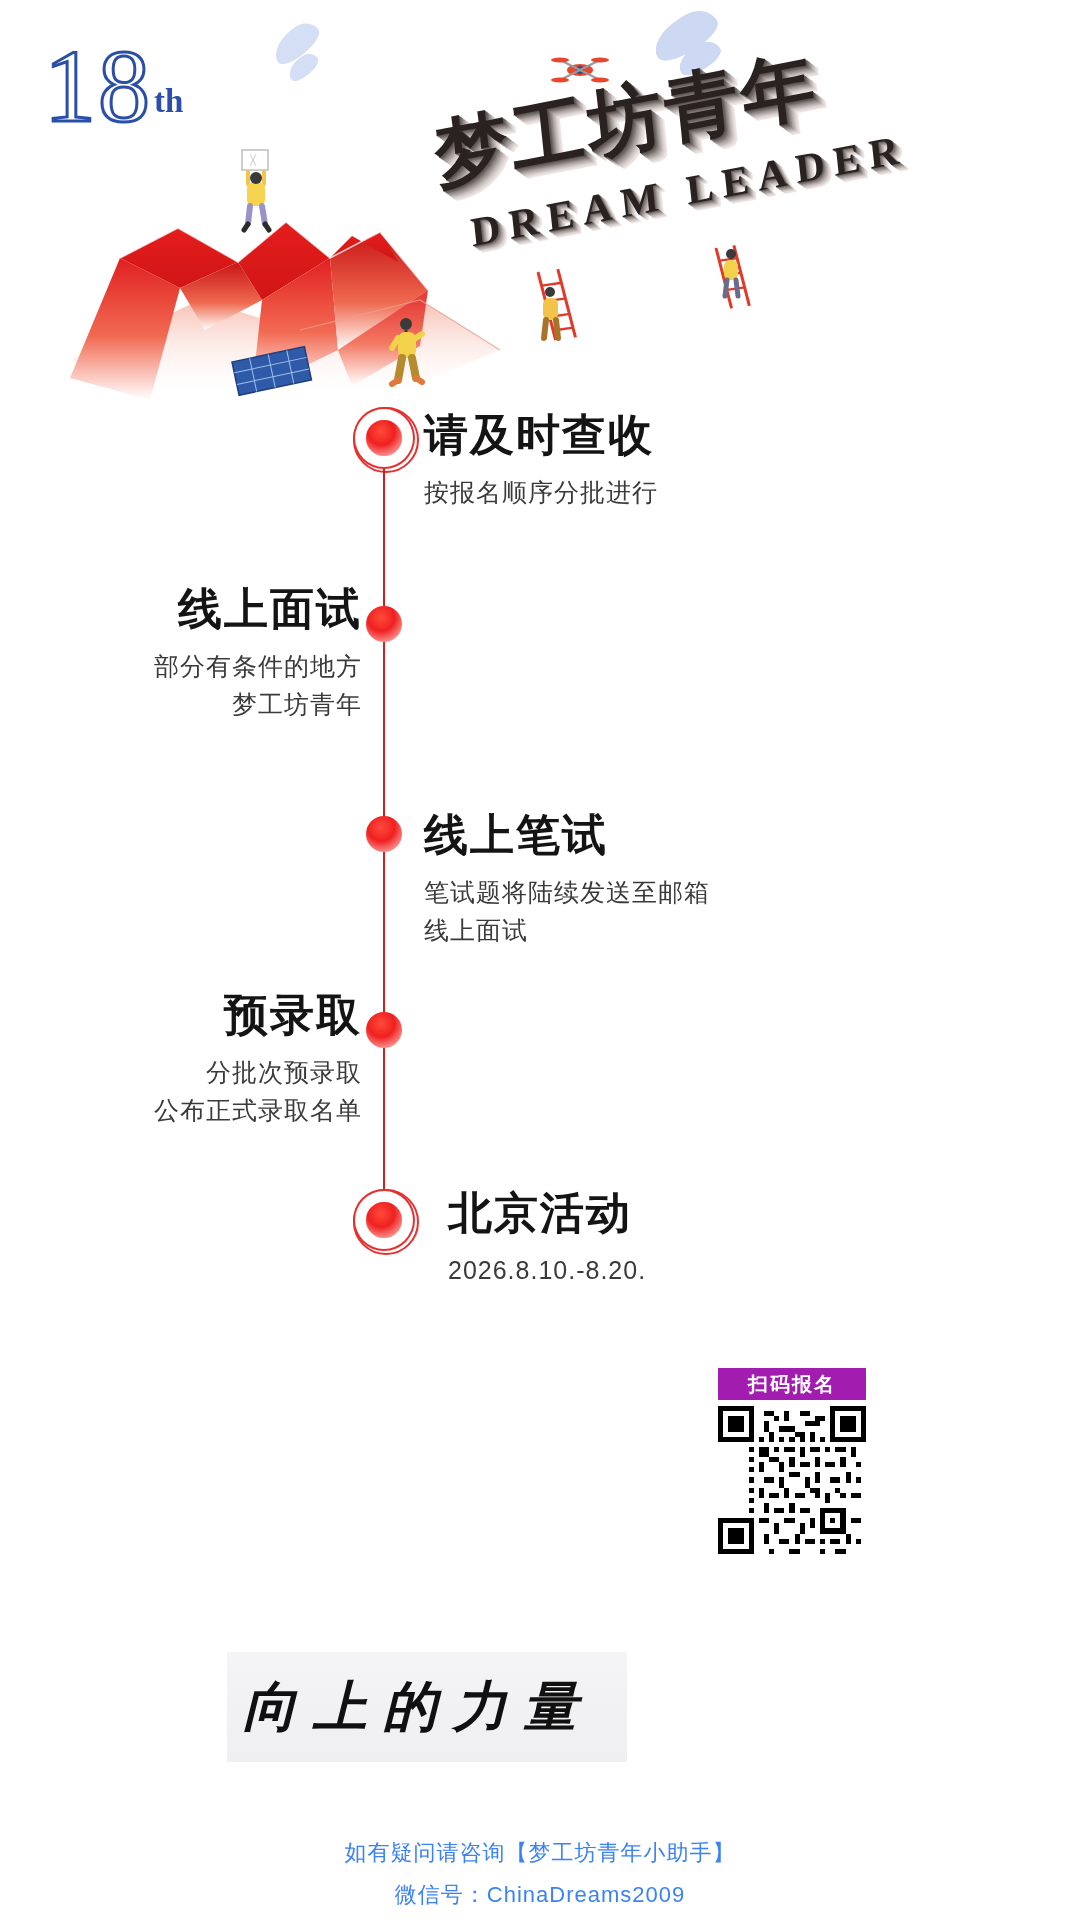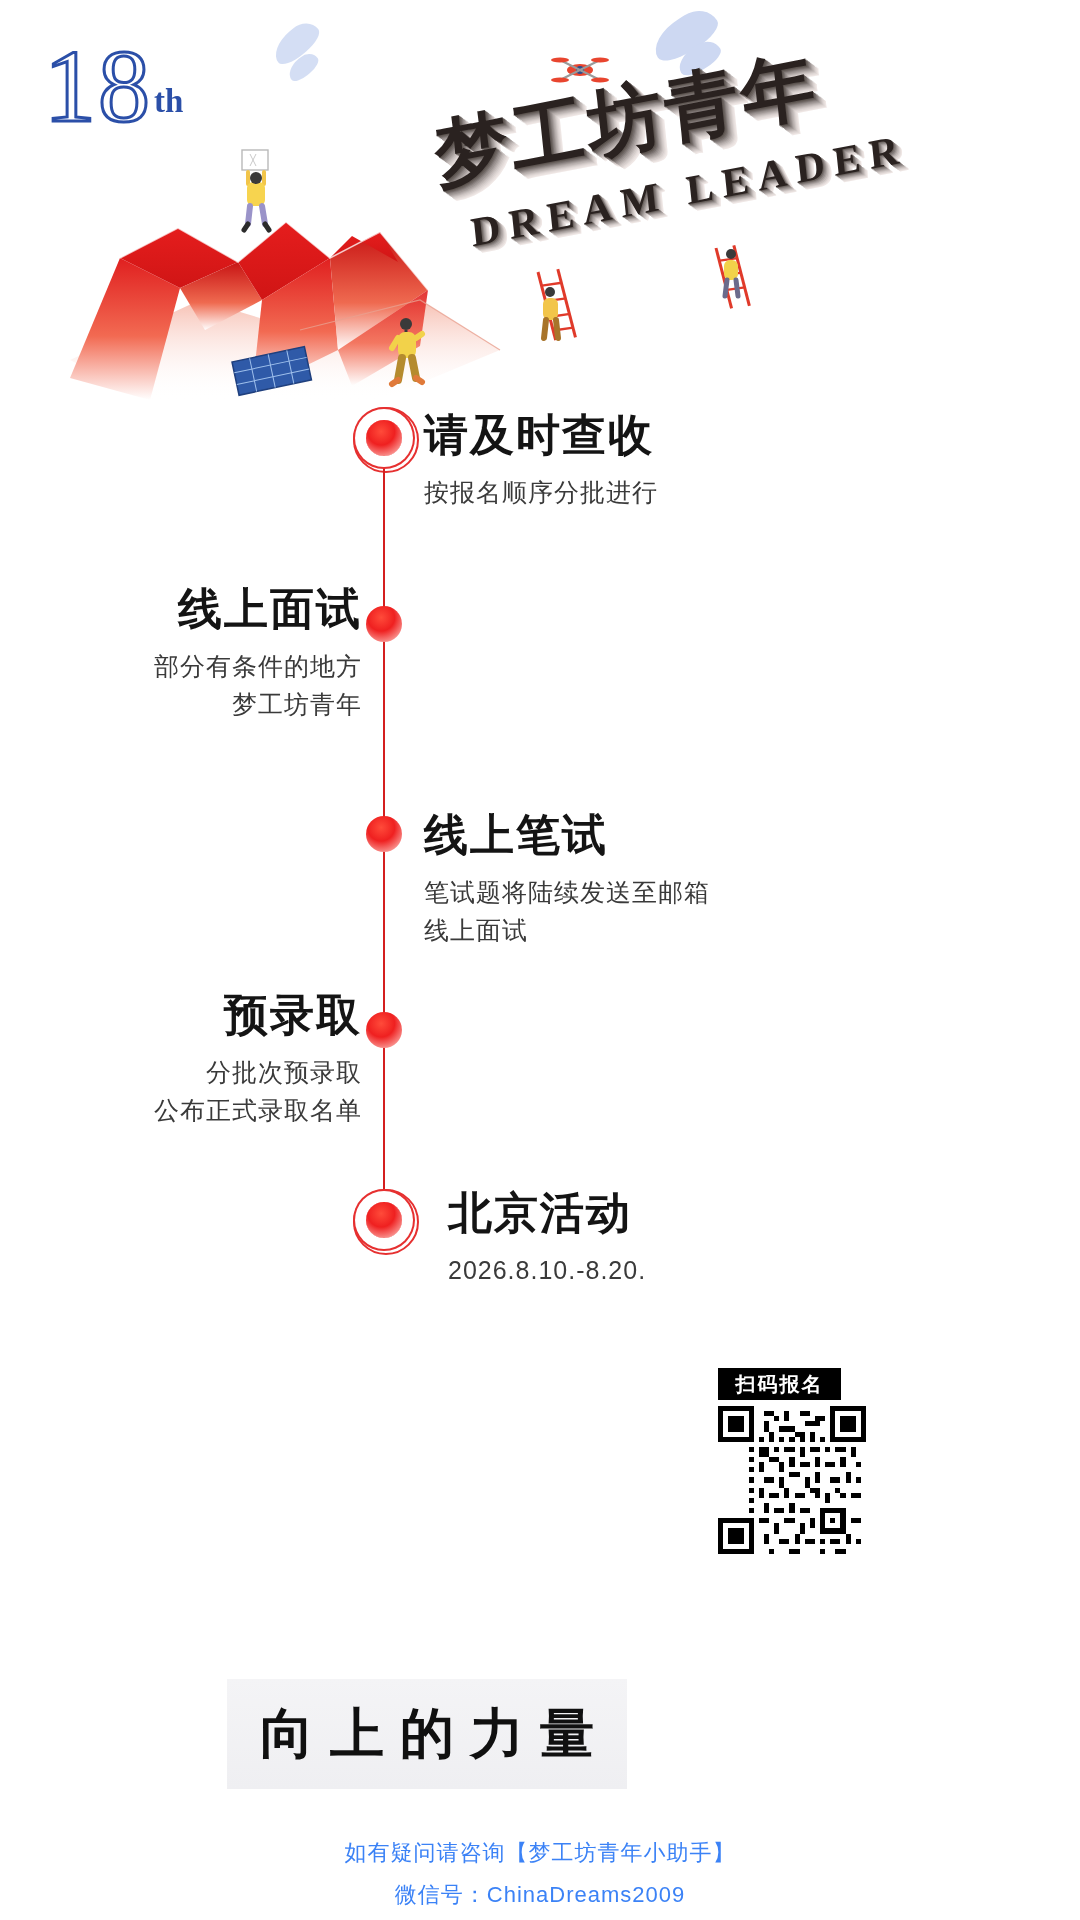--- a/index.html
+++ b/index.html
@@ -105,41 +105,41 @@
   }
   .tl-desc {
     margin-top:14px; font-size:25px; color:#3a3a3a;
     line-height:1.52; letter-spacing:1px; font-weight:400;
   }
   .tl-desc .line { display:block; }
 
   
   #footer { position:absolute; left:0; top:1640px; width:1080px; height:280px; }
   #slogan-wrap {
-    position:absolute; left:227px; top:39px;
+    position:absolute; left:227px; top:12px;
     width:400px; height:110px;
     background:linear-gradient(180deg,#f4f4f6 0%, #efeff2 100%);
-    display:flex; align-items:center; justify-content:center;
+    display:flex; align-items:center; justify-content:flex-start;font-style:italic;
   }
   #slogan {
     font-family:"Liberation Serif","DejaVu Serif",serif;
     font-size:54px; font-weight:900; color:#101010;
     letter-spacing:16px; padding-left:16px;
   }
   .foot-line {
     position:absolute; width:1080px; text-align:center;
     color:#3b82f6; letter-spacing:1px;
   }
   #foot-line-1 { top:1838px; font-size:22px; }
   #foot-line-2 { top:1880px; font-size:22px; }
 
   
   #qr-block { position:absolute; left:718px; top:1368px; width:148px; }
   #qr-caption {
-    width:123px; height:32px; background:#000000; color:#fff;
+    width:148px; height:32px; background:#a21caf; color:#fff;
     font-size:20px; font-weight:700; letter-spacing:2px;
     display:flex; align-items:center; justify-content:center;
   }
   #qr-code { width:148px; height:148px; margin-top:6px; background:#fff; }
 </style>
 </head>
 <body>
 
 <div id="year-badge">
   <span class="num">18</span>

